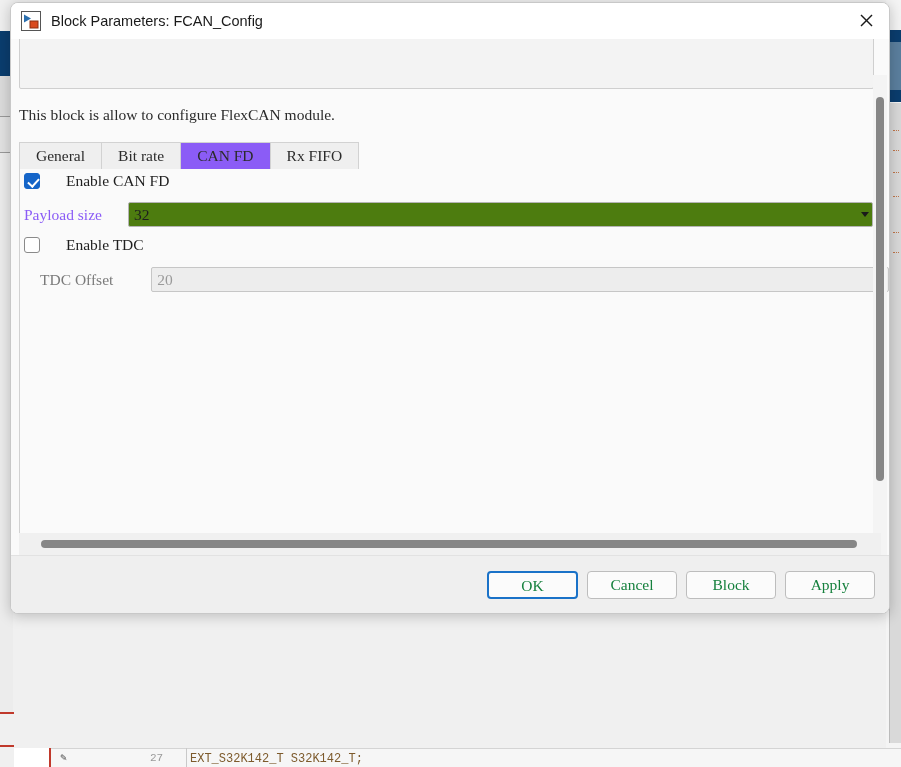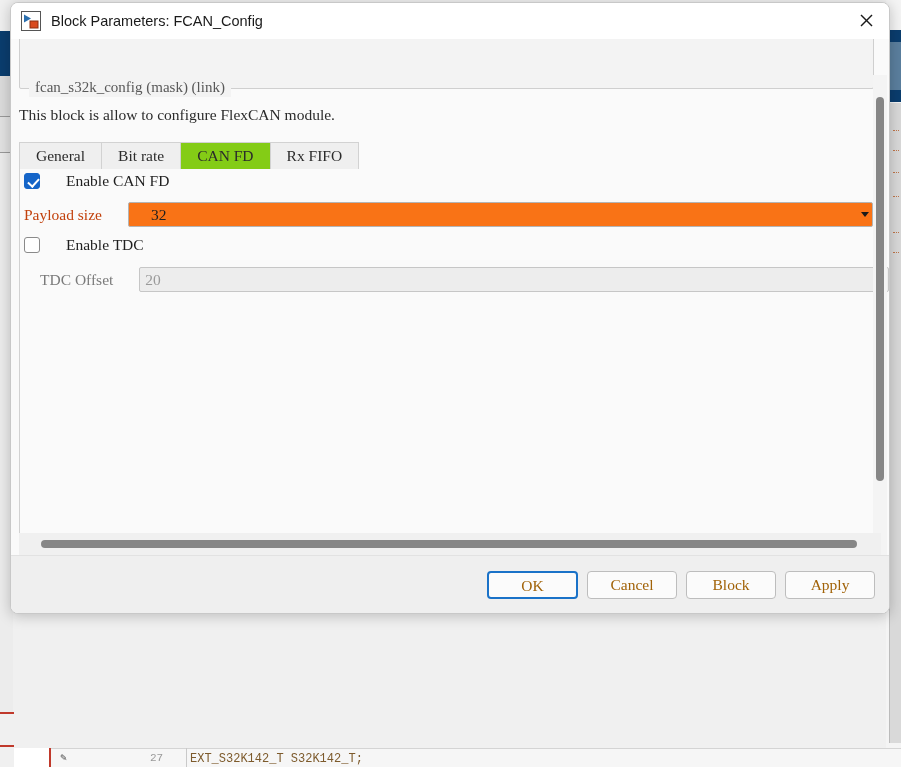--- a/index.html
+++ b/index.html
@@ -199,21 +199,21 @@
     color: #2b2b2b;
     background: #efefef;
     border: 1px solid #d2d2d2;
     border-bottom: none;
     border-left: none;
     white-space: nowrap;
     cursor: default;
   }
   .tab:first-child { border-left: 1px solid #d2d2d2; }
   .tab.active {
-    background: #84cc16;
+    background: #8b5cf6;
     border-color: #d2d2d2;
     position: relative;
     z-index: 2;
   }
 
   
   .tabpanel {
     position: absolute;
     left: 8px; top: 130px;
     width: 855px; height: 566px;
@@ -259,55 +259,55 @@
     white-space: nowrap;
   }
 
   
   .row-field-payload { left: 4px; top: 33px; width: 849px; }
   .row-field-tdc     { left: 20px; top: 98px; width: 849px; }
 
   .field-label {
     font-family: "Liberation Serif", serif;
     font-size: 15.5px;
-    color: #c2410c;
+    color: #8b5cf6;
     white-space: nowrap;
     flex: 0 0 auto;
   }
   .field-label.disabled { color: #7a7a7a; }
 
   .combo-wrap {
     position: relative;
     margin-left: 8px;
     flex: 1 1 auto;
     height: 25px;
   }
   .combo-input {
     width: 100%; height: 25px;
     border: 1px solid #b4b4b4;
     border-radius: 2px;
-    background: #f97316;
+    background: #4d7c0f;
     font-family: "Liberation Serif", serif;
     font-size: 15.5px;
     color: #1f1f1f;
-    padding: 0 20px 0 22px;
+    padding: 0 20px 0 5px;
     outline: none;
     line-height: 23px;
   }
   .combo-arrow {
     position: absolute;
     right: 4px; top: 10px;
     width: 0; height: 0;
     border-left: 4px solid transparent;
     border-right: 4px solid transparent;
     border-top: 5px solid #1a1a1a;
     pointer-events: none;
   }
   .text-input {
-    margin-left: 8px;
+    margin-left: 20px;
     flex: 1 1 auto;
     height: 25px;
     border: 1px solid #c6c6c6;
     border-radius: 2px;
     background: #ededed;
     font-family: "Liberation Serif", serif;
     font-size: 15.5px;
     color: #9a9a9a;
     padding: 0 5px;
     outline: none;
@@ -358,21 +358,21 @@
   }
   .btn {
     min-width: 90px;
     height: 28px;
     padding: 0 12px;
     background: #fbfbfb;
     border: 1px solid #bdbdbd;
     border-radius: 4px;
     font-family: "Liberation Serif", serif;
     font-size: 15.5px;
-    color: #a16207;
+    color: #15803d;
     cursor: pointer;
     line-height: 26px;
   }
   .btn.primary {
     border: 2px solid #1a72c8;
     min-width: 91px;
   }
 </style>
 </head>
 <body>
@@ -424,21 +424,20 @@
       <svg width="13" height="13" viewBox="0 0 13 13">
         <line x1="1" y1="1" x2="12" y2="12" stroke="#1a1a1a" stroke-width="1.4"></line>
         <line x1="12" y1="1" x2="1" y2="12" stroke="#1a1a1a" stroke-width="1.4"></line>
       </svg>
     </span>
   </div>
 
   <div class="dialog-body">
 
     <div class="mask-group"></div>
-    <div class="mask-legend">fcan_s32k_config (mask) (link)</div>
     <div class="mask-desc">This block is allow to configure FlexCAN module.</div>
 
     <div class="tabstrip">
       <div class="tab">General</div>
       <div class="tab">Bit rate</div>
       <div class="tab active">CAN FD</div>
       <div class="tab">Rx FIFO</div>
     </div>
 
     <div class="tabpanel">

